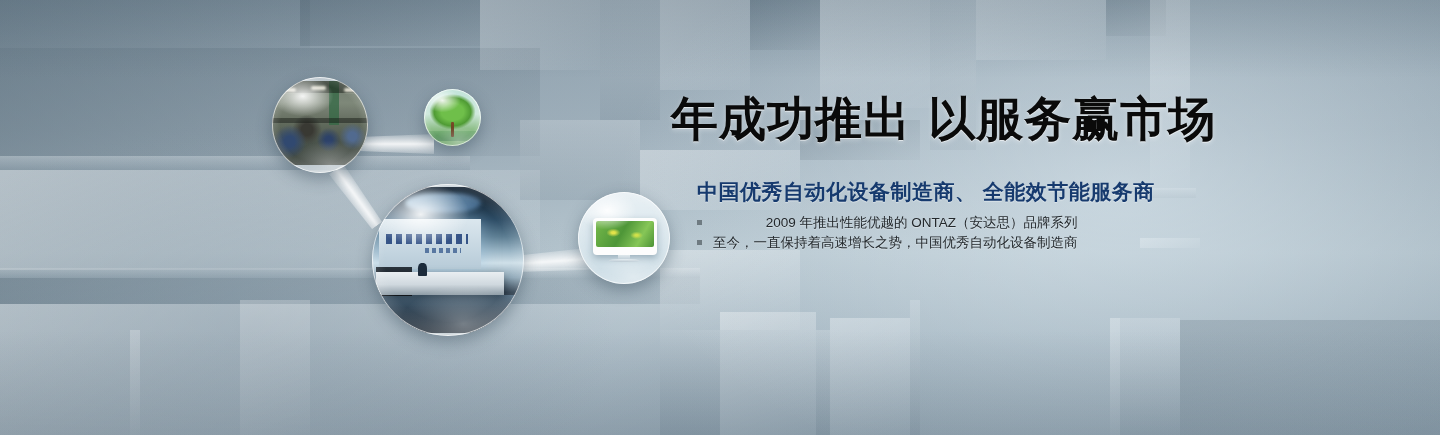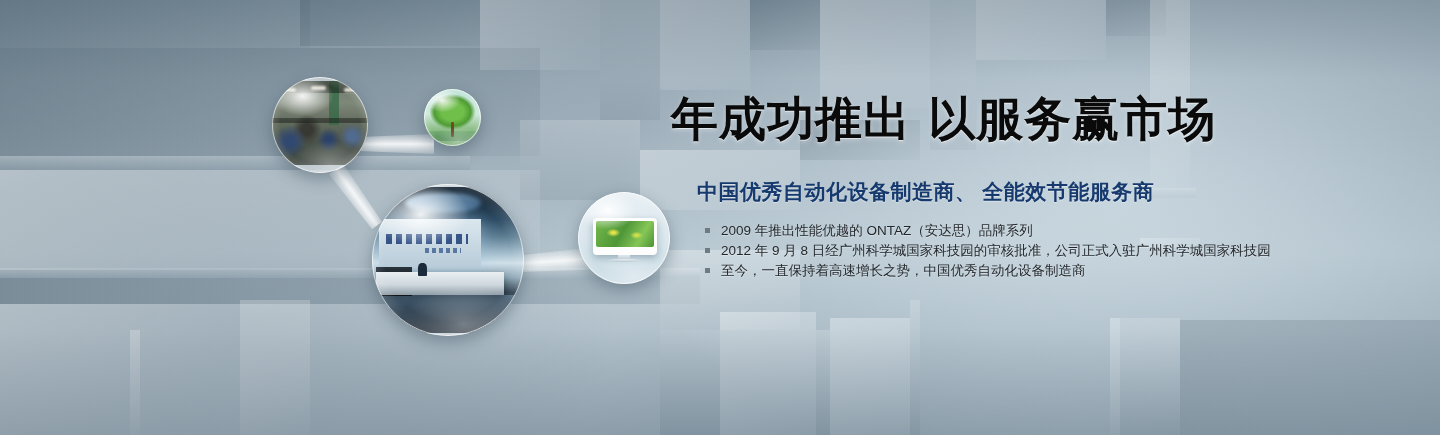--- a/index.html
+++ b/index.html
@@ -169,23 +169,23 @@
   .title{
     position:absolute;left:671px;top:88px;
     font-family:"DejaVu Serif","Liberation Serif",serif;
     font-weight:700;font-size:47px;letter-spacing:1px;color:#0a0a0a;
     text-shadow:0 1px 0 rgba(255,255,255,.55),0 2px 5px rgba(255,255,255,.35);
     white-space:nowrap;
   }
   .subtitle{
     position:absolute;left:697px;top:178px;
     font-size:21px;font-weight:700;color:#163a6e;letter-spacing:.5px;
-    text-shadow:0 1px 1px rgba(255,255,255,.45);white-space:nowrap;font-family:Liberation Serif, serif;
-  }
-  .bullets{position:absolute;left:697px;top:214px;list-style:none;margin:8px;padding:0;}
+    text-shadow:0 1px 1px rgba(255,255,255,.45);white-space:nowrap;
+  }
+  .bullets{position:absolute;left:697px;top:214px;list-style:none;margin:0;padding:0;text-align:right;}
   .bullets li{
     position:relative;padding-left:16px;margin-bottom:3px;
     font-size:13.5px;line-height:17px;color:#23282c;white-space:nowrap;
     text-shadow:0 1px 1px rgba(255,255,255,.40);
   }
   .bullets li::before{
     content:"";position:absolute;left:0;top:6px;
     width:5px;height:5px;background:#6f7b82;
   }
 </style>
@@ -299,17 +299,16 @@
     <div class="gloss"></div>
       <div class="rim"></div>
   </div>
 
   <div class="title">年成功推出 以服务赢市场</div>
 
   <div class="subtitle">中国优秀自动化设备制造商、 全能效节能服务商</div>
 
   <ul class="bullets">
     <li>2009 年推出性能优越的 ONTAZ（安达思）品牌系列</li>
-    <li>2012 年 9 月 8 日经广州科学城国家科技园的审核批准，公司正式入驻广州科学城国家科技园</li>
     <li>至今，一直保持着高速增长之势，中国优秀自动化设备制造商</li>
   </ul>
 
 </div>
 
 </body></html>

